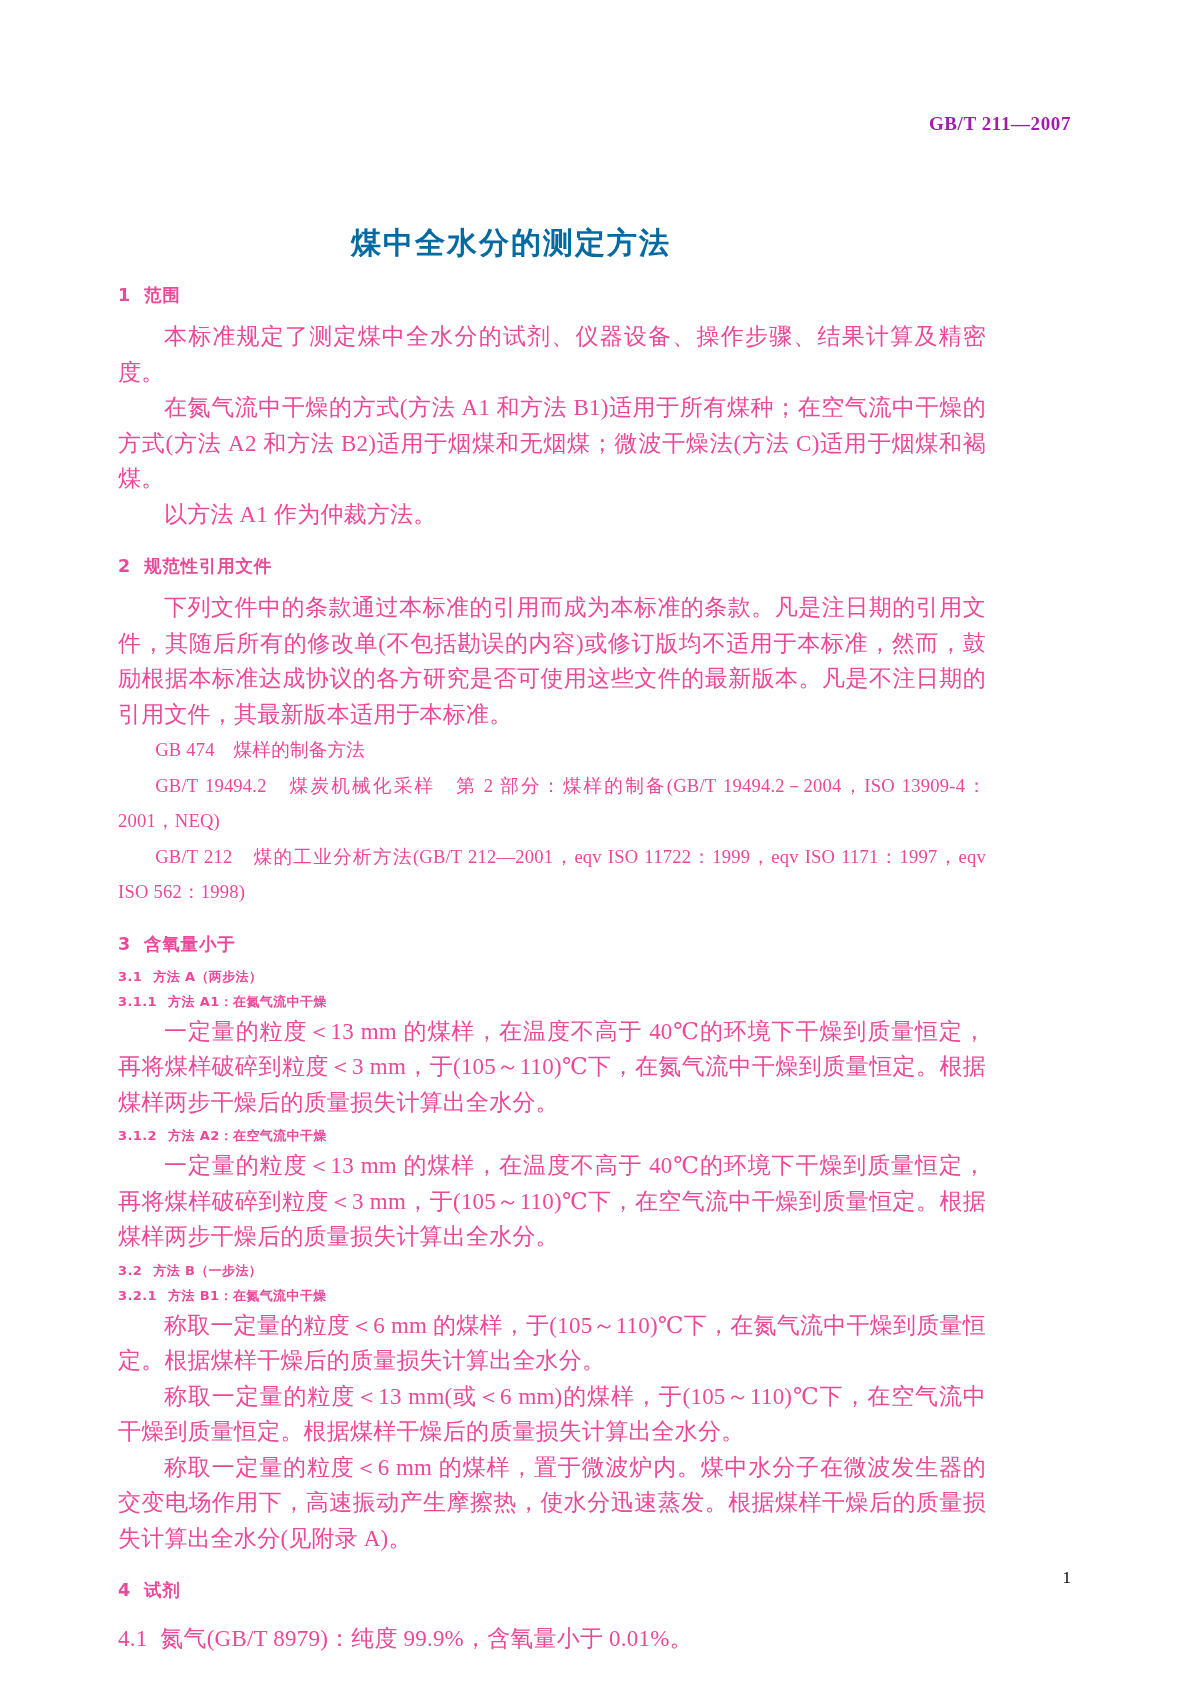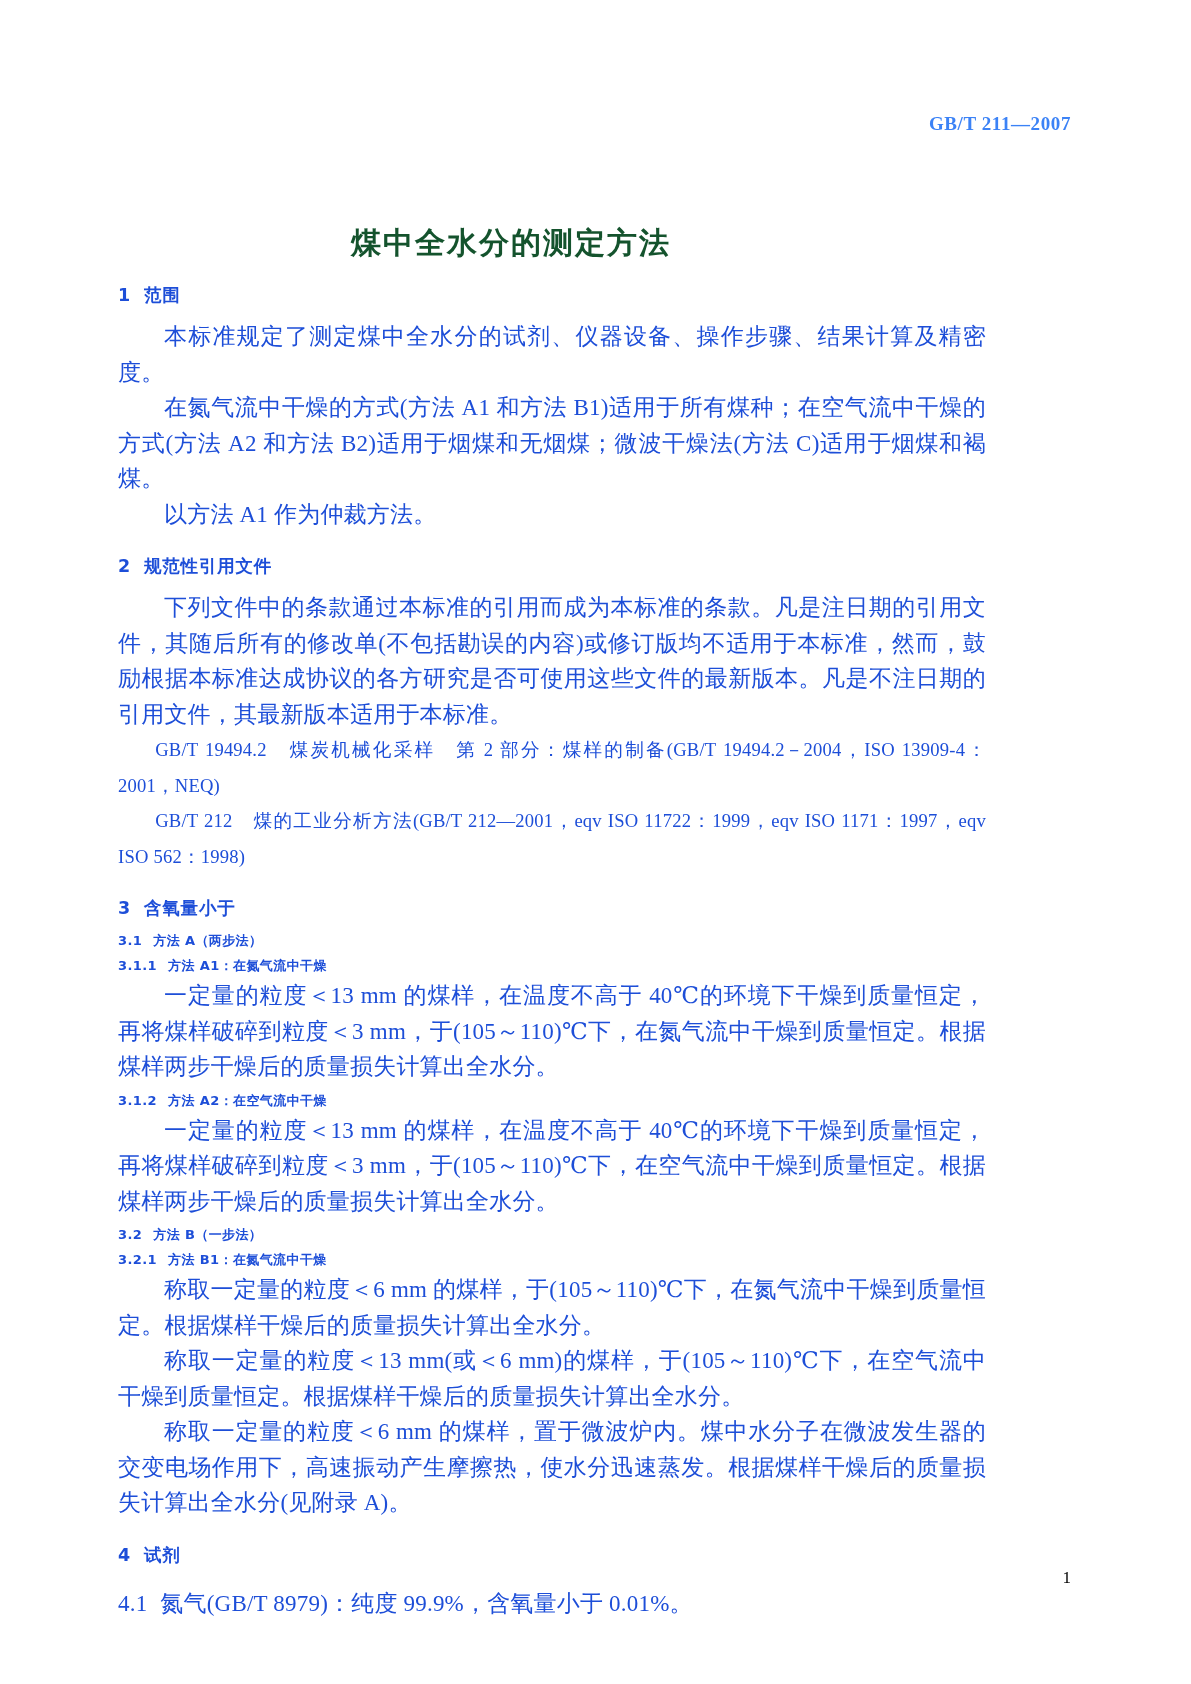--- a/index.html
+++ b/index.html
@@ -18,42 +18,42 @@
   }
   
   .running-header {
     position: absolute;
     top: 113px;
     right: 120px;
     font-family: "Liberation Serif", "DejaVu Serif", serif;
     font-weight: bold;
     font-size: 19px;
     letter-spacing: 0.6px;
-    color: #3b82f6;
+    color: #a21caf;
   }
   
   .doc-title {
     position: absolute;
     top: 203px;
     left: 0;
     width: 1022px;
     text-align: center;
     font-family: "DejaVu Sans", "Liberation Sans", sans-serif;
     font-weight: bold;
     font-size: 30px;
     letter-spacing: 2px;
-    color: #14532d;
+    color: #0369a1;
   }
   
   .body-col {
     position: absolute;
     top: 283px;
     left: 118px;
     width: 868px;
-    color: #1d4ed8;
+    color: #ec4899;
   }
   
   .h1c {
     font-family: "DejaVu Sans", "Liberation Sans", sans-serif;
     font-weight: bold;
     font-size: 17.5px;
     letter-spacing: 0.8px;
     margin: 22px 0 12px 0;
   }
   .h1c .num { font-weight: bold; margin-right: 13px; }
@@ -119,20 +119,21 @@
       <span class="num">1</span><span>范围</span>
     </div>
     <p class="para">本标准规定了测定煤中全水分的试剂、仪器设备、操作步骤、结果计算及精密度。</p>
     <p class="para">在氮气流中干燥的方式(方法 A1 和方法 B1)适用于所有煤种；在空气流中干燥的方式(方法 A2 和方法 B2)适用于烟煤和无烟煤；微波干燥法(方法 C)适用于烟煤和褐煤。</p>
     <p class="para">以方法 A1 作为仲裁方法。</p>
 
     <div class="h1c">
       <span class="num">2</span><span>规范性引用文件</span>
     </div>
     <p class="para">下列文件中的条款通过本标准的引用而成为本标准的条款。凡是注日期的引用文件，其随后所有的修改单(不包括勘误的内容)或修订版均不适用于本标准，然而，鼓励根据本标准达成协议的各方研究是否可使用这些文件的最新版本。凡是不注日期的引用文件，其最新版本适用于本标准。</p>
+    <p class="ref">GB 474　煤样的制备方法</p>
     <p class="ref">GB/T 19494.2　煤炭机械化采样　第 2 部分：煤样的制备(GB/T 19494.2－2004，ISO 13909-4：2001，NEQ)</p>
     <p class="ref">GB/T 212　煤的工业分析方法(GB/T 212—2001，eqv ISO 11722：1999，eqv ISO 1171：1997，eqv ISO 562：1998)</p>
 
     <div class="h1c">
       <span class="num">3</span><span>含氧量小于</span>
     </div>
 
     <div class="h2c">
       <span class="num">3.1</span><span>方法 A（两步法）</span>
     </div>

